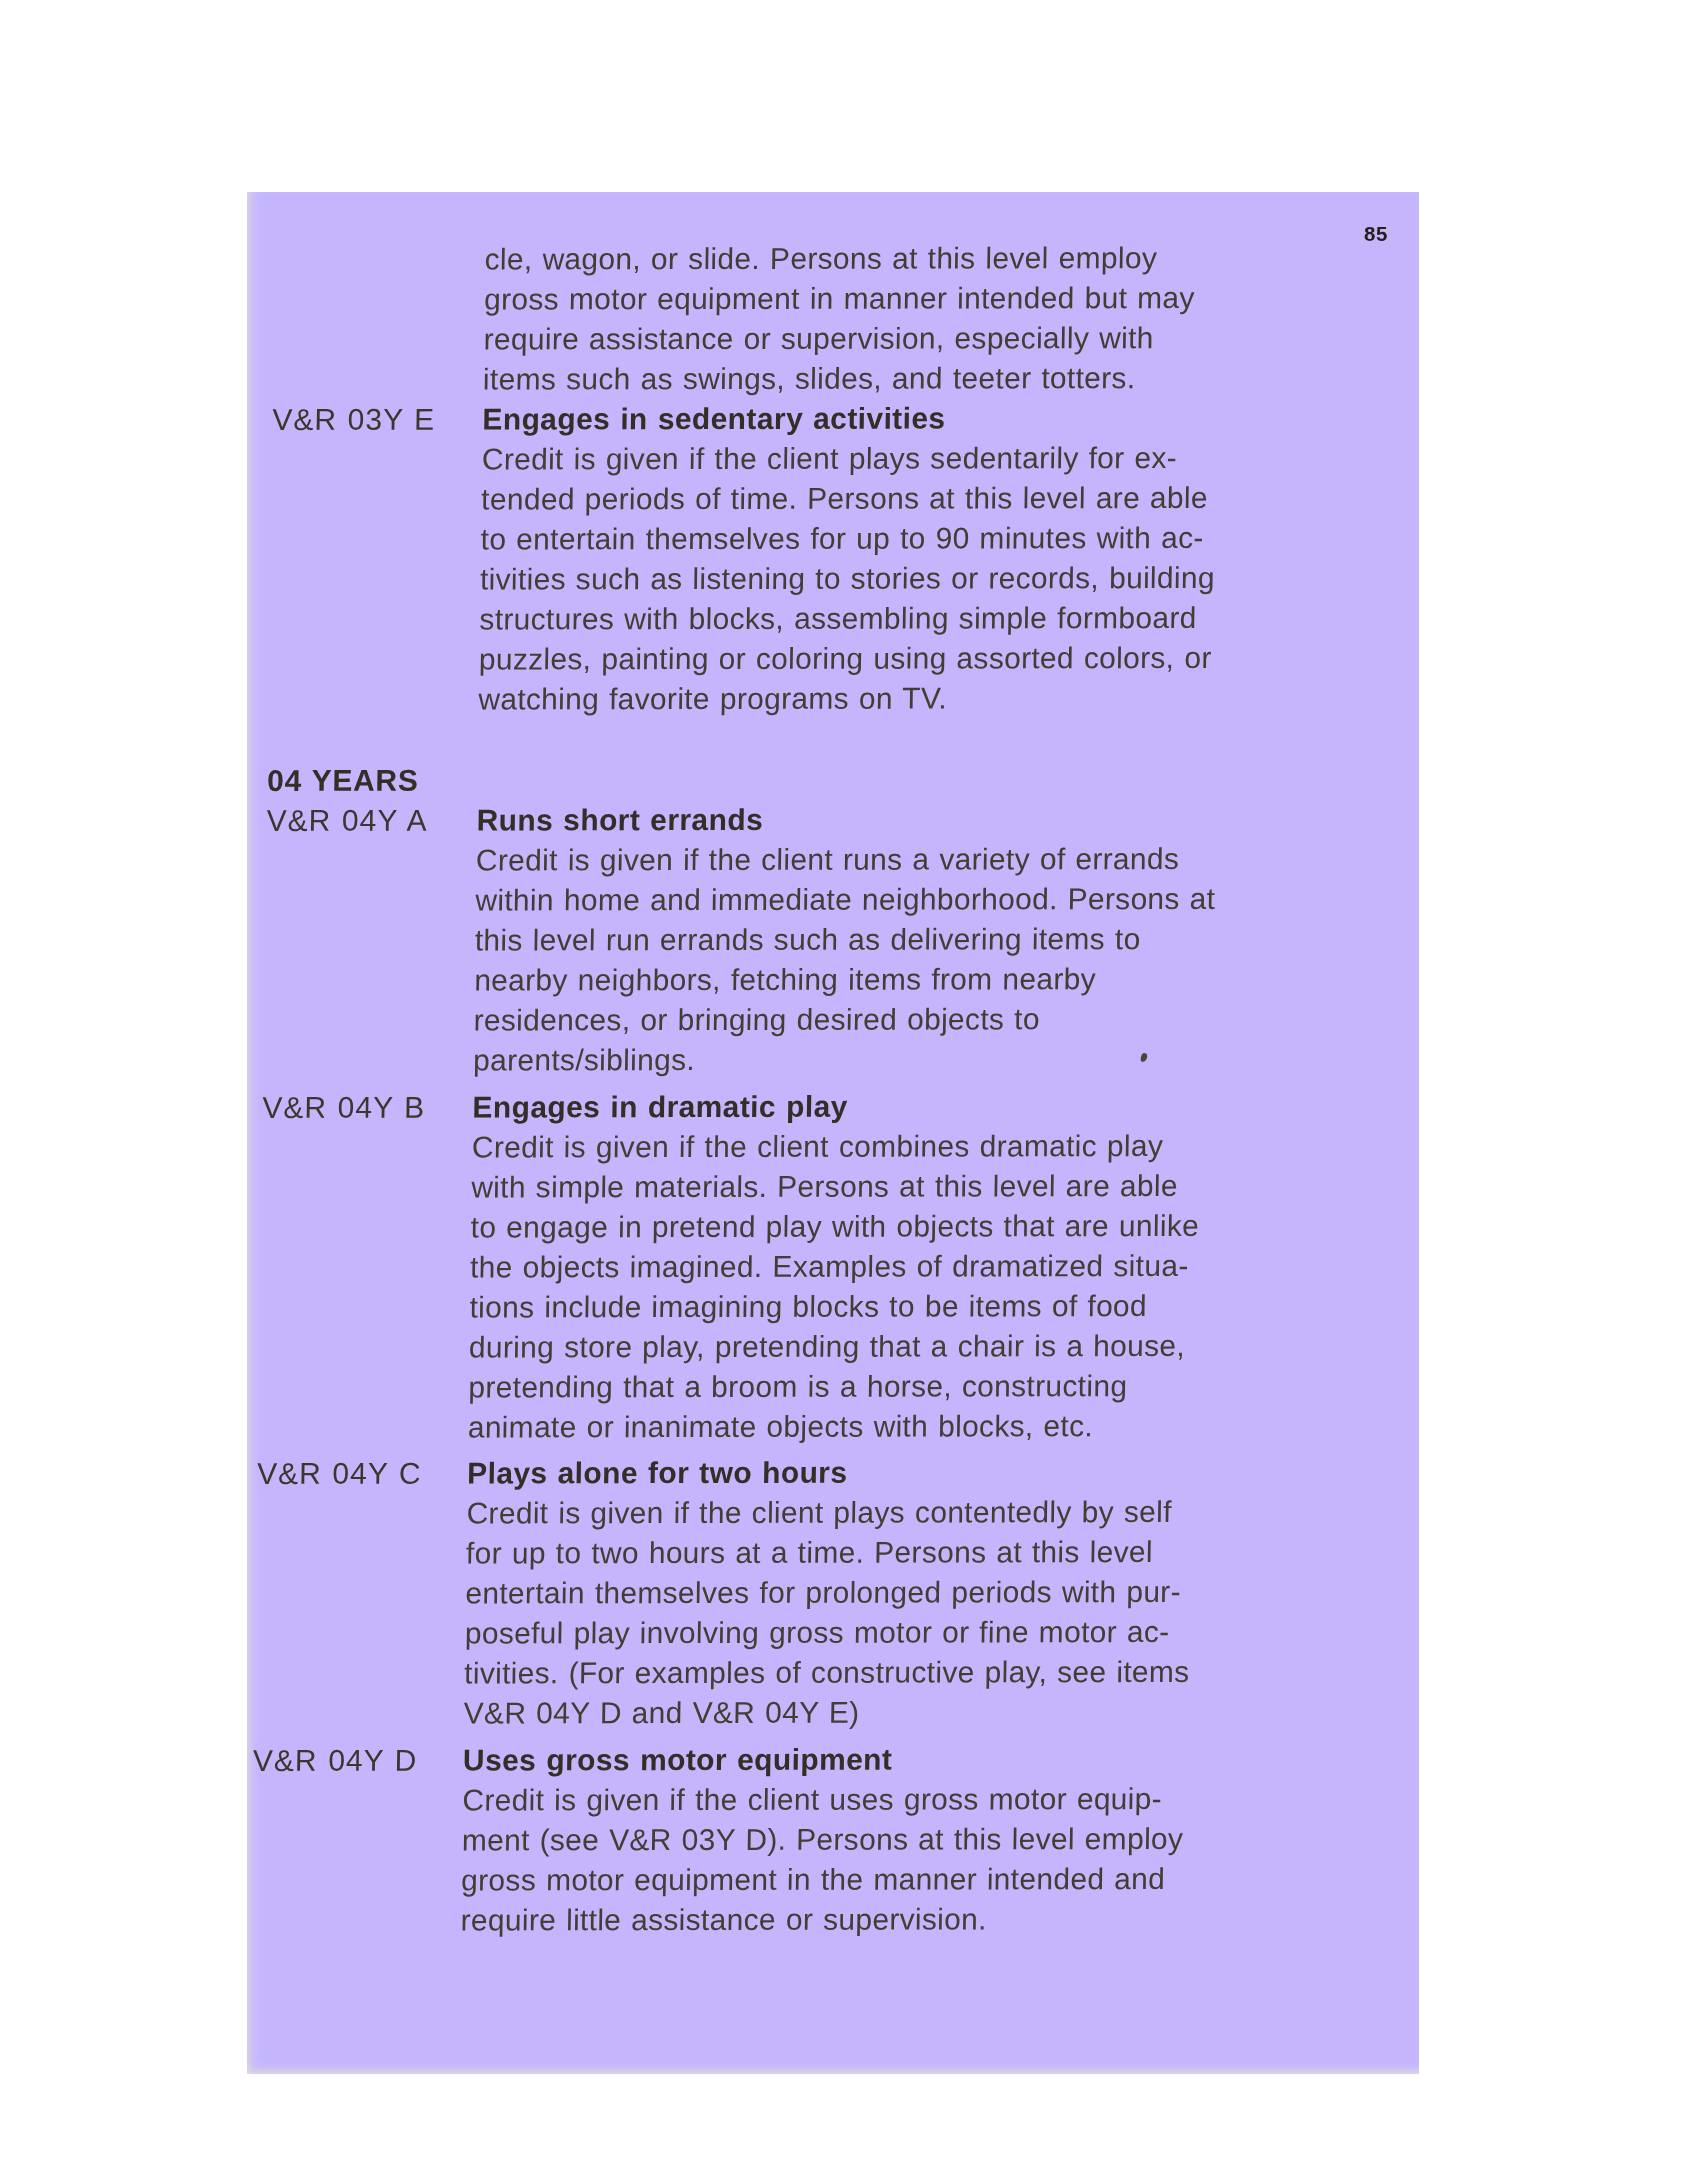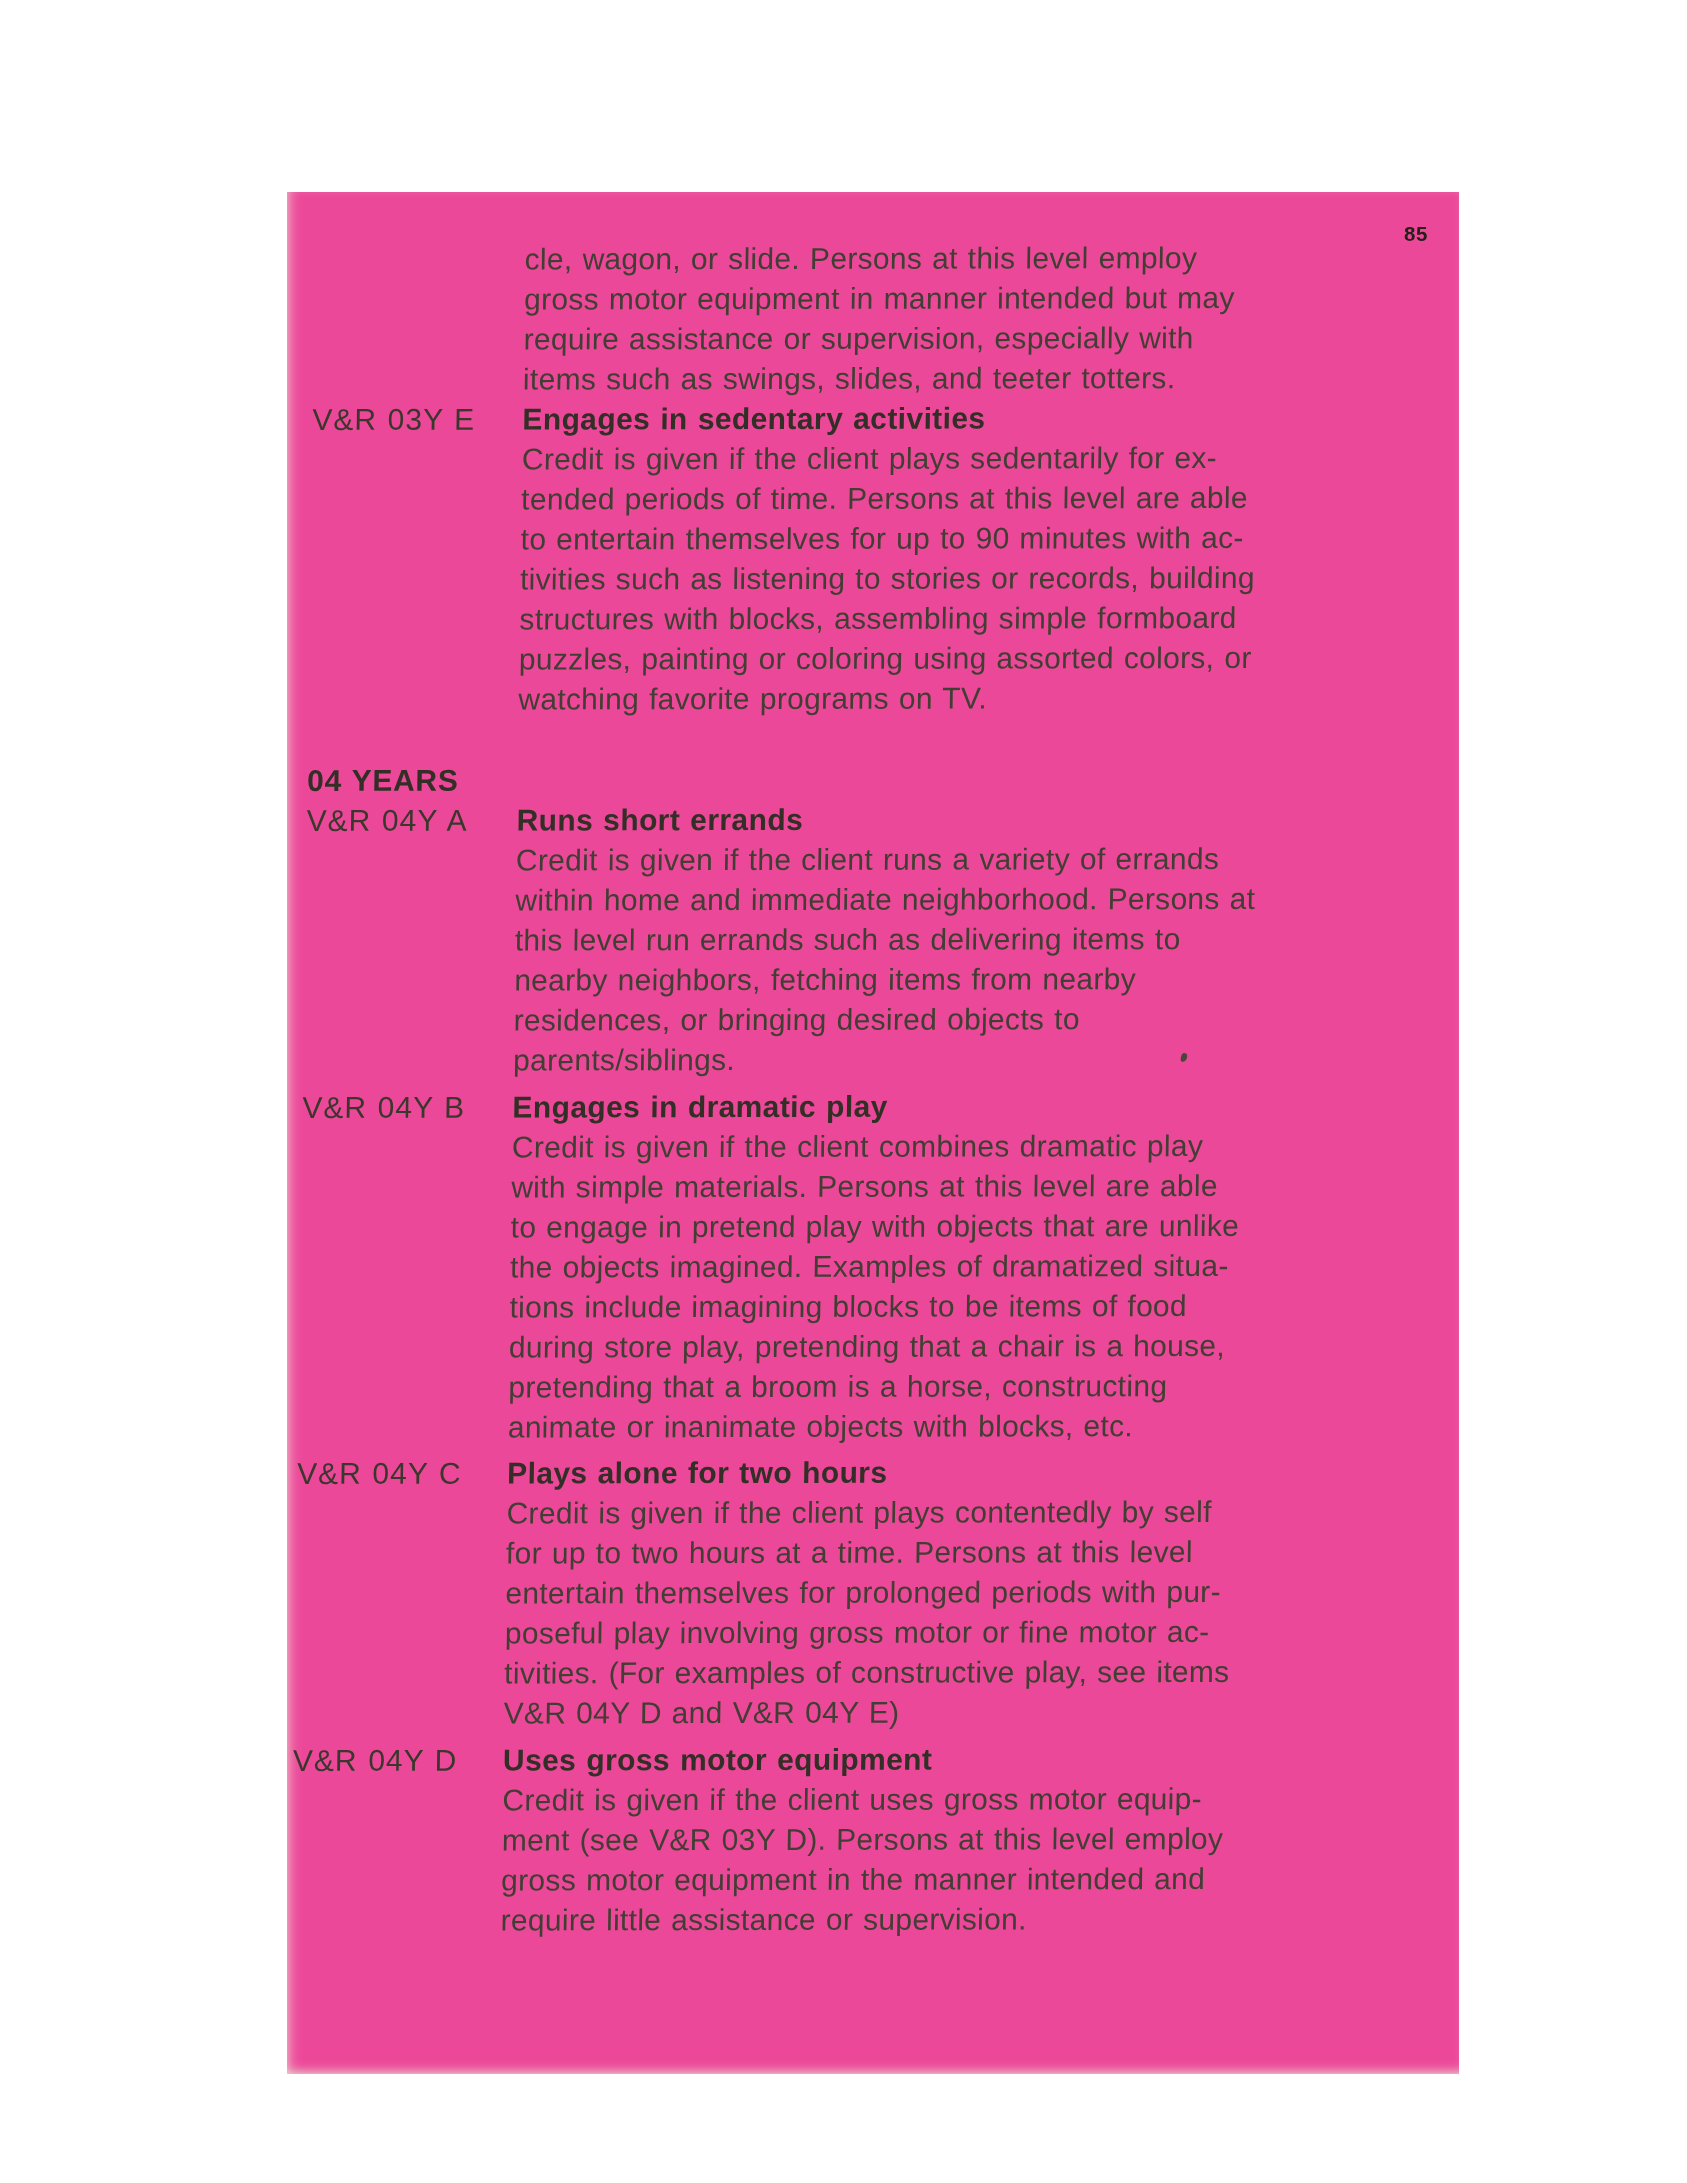--- a/index.html
+++ b/index.html
@@ -17,23 +17,22 @@
     height: 2183px;
     background: #ffffff;
   }
   
   .scan-page {
     position: absolute;
     left: 247px;
     top: 192px;
     width: 1172px;
     height: 1882px;
-    background: #ec4899;
+    background: #c4b5fd;
     box-shadow: inset 0 -9.3px 12px -8px #e8e4d2, inset 9.3px 0 14.6px -10.6px #f1eedd;
-    margin-left: 40px;
   }
   .page-number {
     position: absolute;
     left: 1117px;
     top: 32px;
     font-size: 20.5px;
     font-weight: bold;
     letter-spacing: 0.7px;
     color: #232119;
     line-height: 1;

